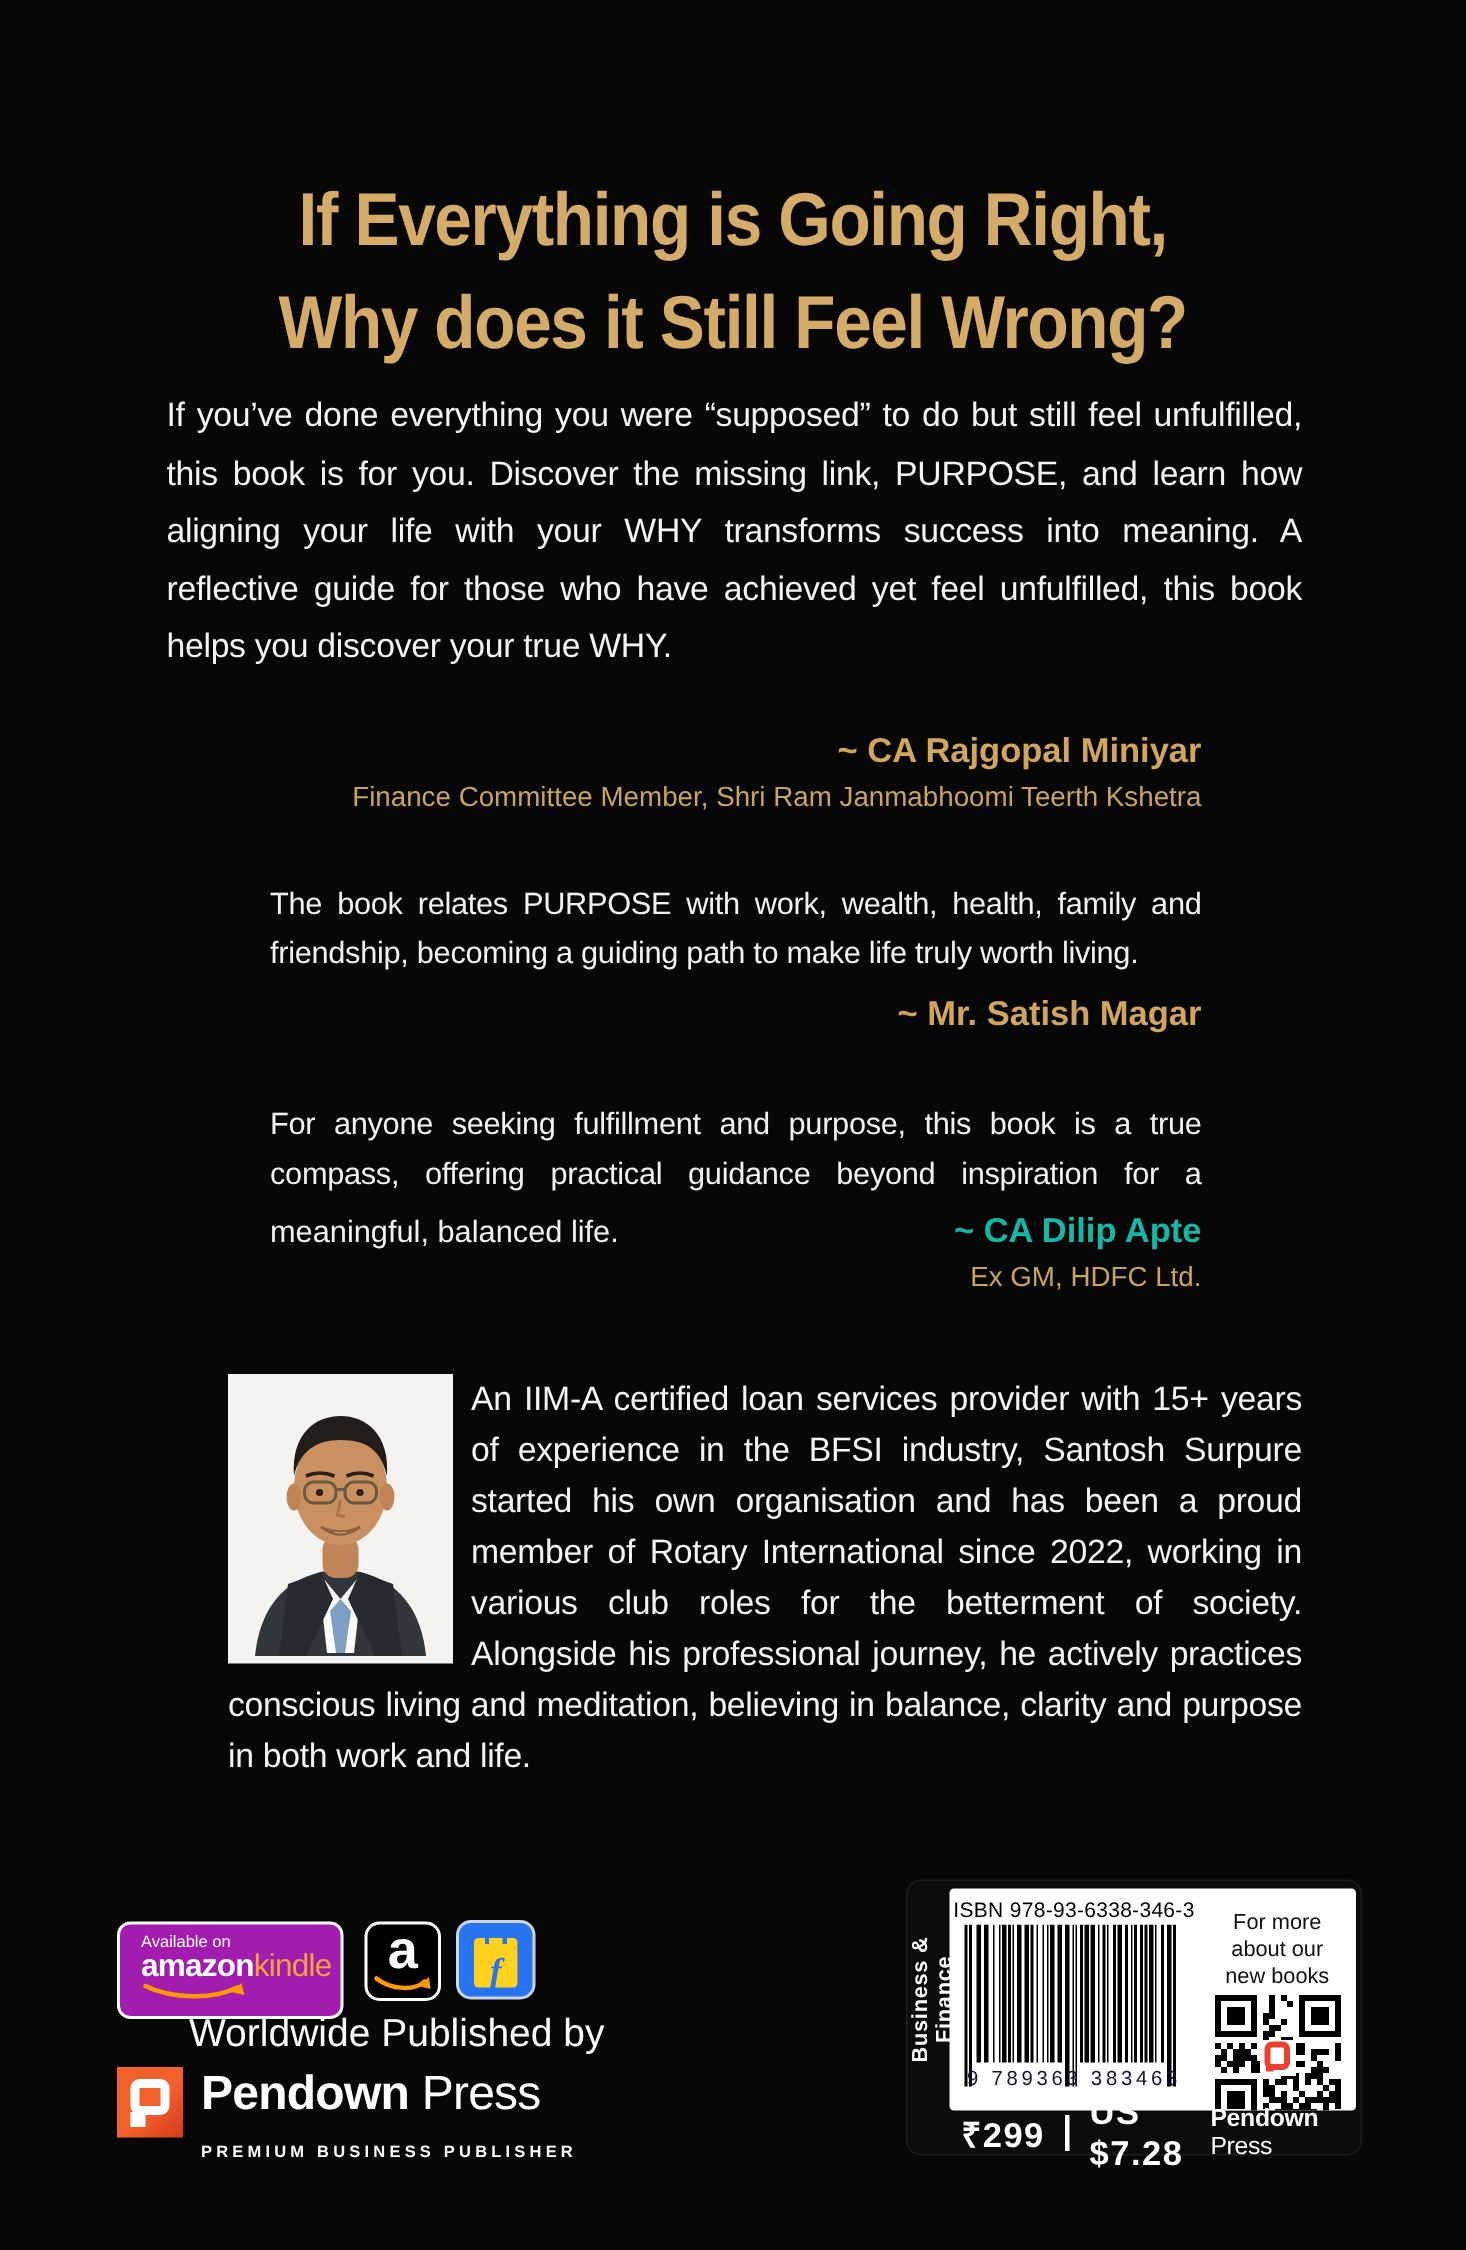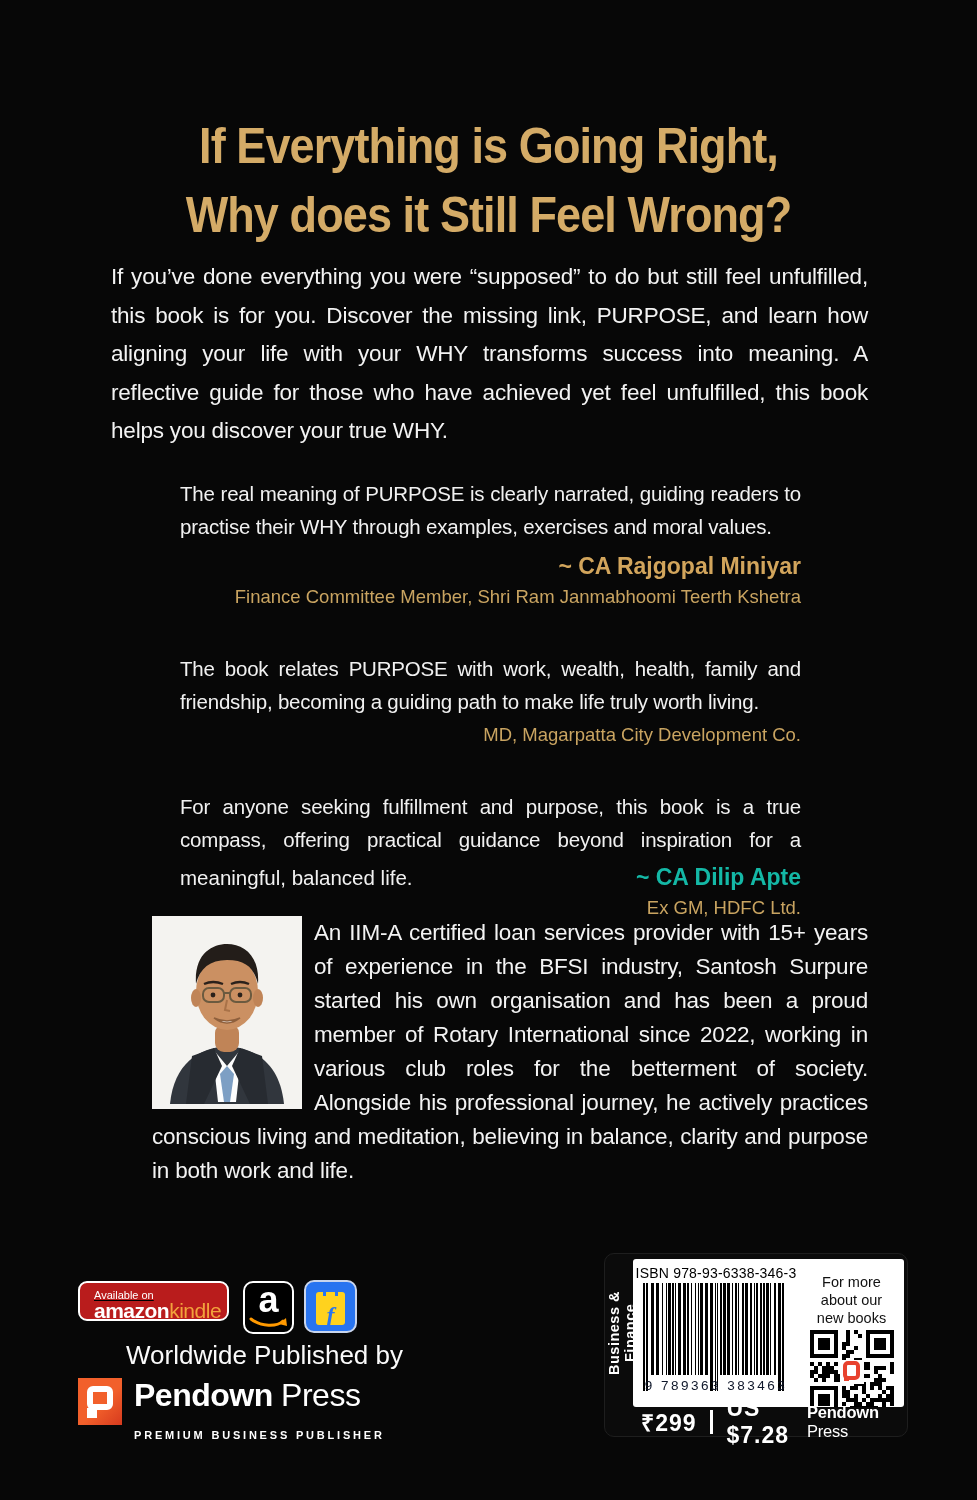--- a/index.html
+++ b/index.html
@@ -27,22 +27,22 @@
   .quote-lastline .left { color:#F1F1F1; font-size:20.5px; }
   .quote-lastline .right { color:#14b8a6; font-weight:bold; font-size:23px; }
 
   
   .author { position:absolute; top:916px; left:111px; width:757px; color:#F3F3F3;
     font-size:22.5px; line-height:34px; text-align:justify; letter-spacing:-0.2px;padding-left:41px; }
   .photo-float { float:left; width:162px; height:200px; }
   .photo { width:150px; height:188px; background:#f4f3f1; overflow:hidden; }
 
   
-  .kindle-badge { position:absolute; left:78px; top:1281px; width:151px; height:40px;
-    background:#b91c1c; border:2px solid #fff; border-radius:9px; overflow:hidden;text-decoration:underline; }
+  .kindle-badge { position:absolute; left:78px; top:1281px; width:151px; height:65px;
+    background:#a21caf; border:2px solid #fff; border-radius:9px; overflow:hidden; }
   .kb-avail { color:#fff; font-size:11px; margin:6px 0 0 14px; }
   .kb-row { margin-left:14px; line-height:20px; position:relative; }
   .kb-amazon { color:#fff; font-weight:bold; font-size:21px; letter-spacing:-0.5px; }
   .kb-kindle { color:#F2A33C; font-size:21px; letter-spacing:-0.5px; }
   .kb-swoosh { position:absolute; left:1px; top:21px; }
 
   .amazon-icon { position:absolute; left:243px; top:1281px; width:51px; height:53px;
     background:#000; border:2px solid #fff; border-radius:10px; text-align:center; }
   .ai-a { color:#fff; font-weight:bold; font-size:36px; line-height:34px; display:block; }
   .ai-swoosh { display:block; margin:0 auto; }
@@ -98,28 +98,27 @@
   <div class="headline">
     <div>If Everything is Going Right,</div>
     <div>Why does it Still Feel Wrong?</div>
   </div>
 
   <p class="intro">If you’ve done everything you were “supposed” to do but still feel unfulfilled, this book is for you. Discover the missing link, PURPOSE, and learn how aligning your life with your WHY transforms success into meaning. A reflective guide for those who have achieved yet feel unfulfilled, this book helps you discover your true WHY.</p>
 
   <div class="quotes">
 
     <div class="quote-block">
-      <div class="quote-text">The real meaning of PURPOSE is clearly narrated, guiding readers to practise their WHY through examples, exercises and moral values.</div>
       <div class="quote-attr">~ CA Rajgopal Miniyar</div>
       <div class="quote-role">Finance Committee Member, Shri Ram Janmabhoomi Teerth Kshetra</div>
     </div>
 
     <div class="quote-block">
       <div class="quote-text">The book relates PURPOSE with work, wealth, health, family and friendship, becoming a guiding path to make life truly worth living.</div>
-      <div class="quote-role">MD, Magarpatta City Development Co.</div>
+      <div class="quote-attr">~ Mr. Satish Magar</div>
     </div>
 
     <div class="quote-block">
       <div class="quote-text force-justify">For anyone seeking fulfillment and purpose, this book is a true compass, offering practical guidance beyond inspiration for a</div>
       <div class="quote-lastline">
         <span class="left">meaningful, balanced life.</span>
         <span class="right">~ CA Dilip Apte</span>
       </div>
       <div class="quote-role">Ex GM, HDFC Ltd.</div>
     </div>

